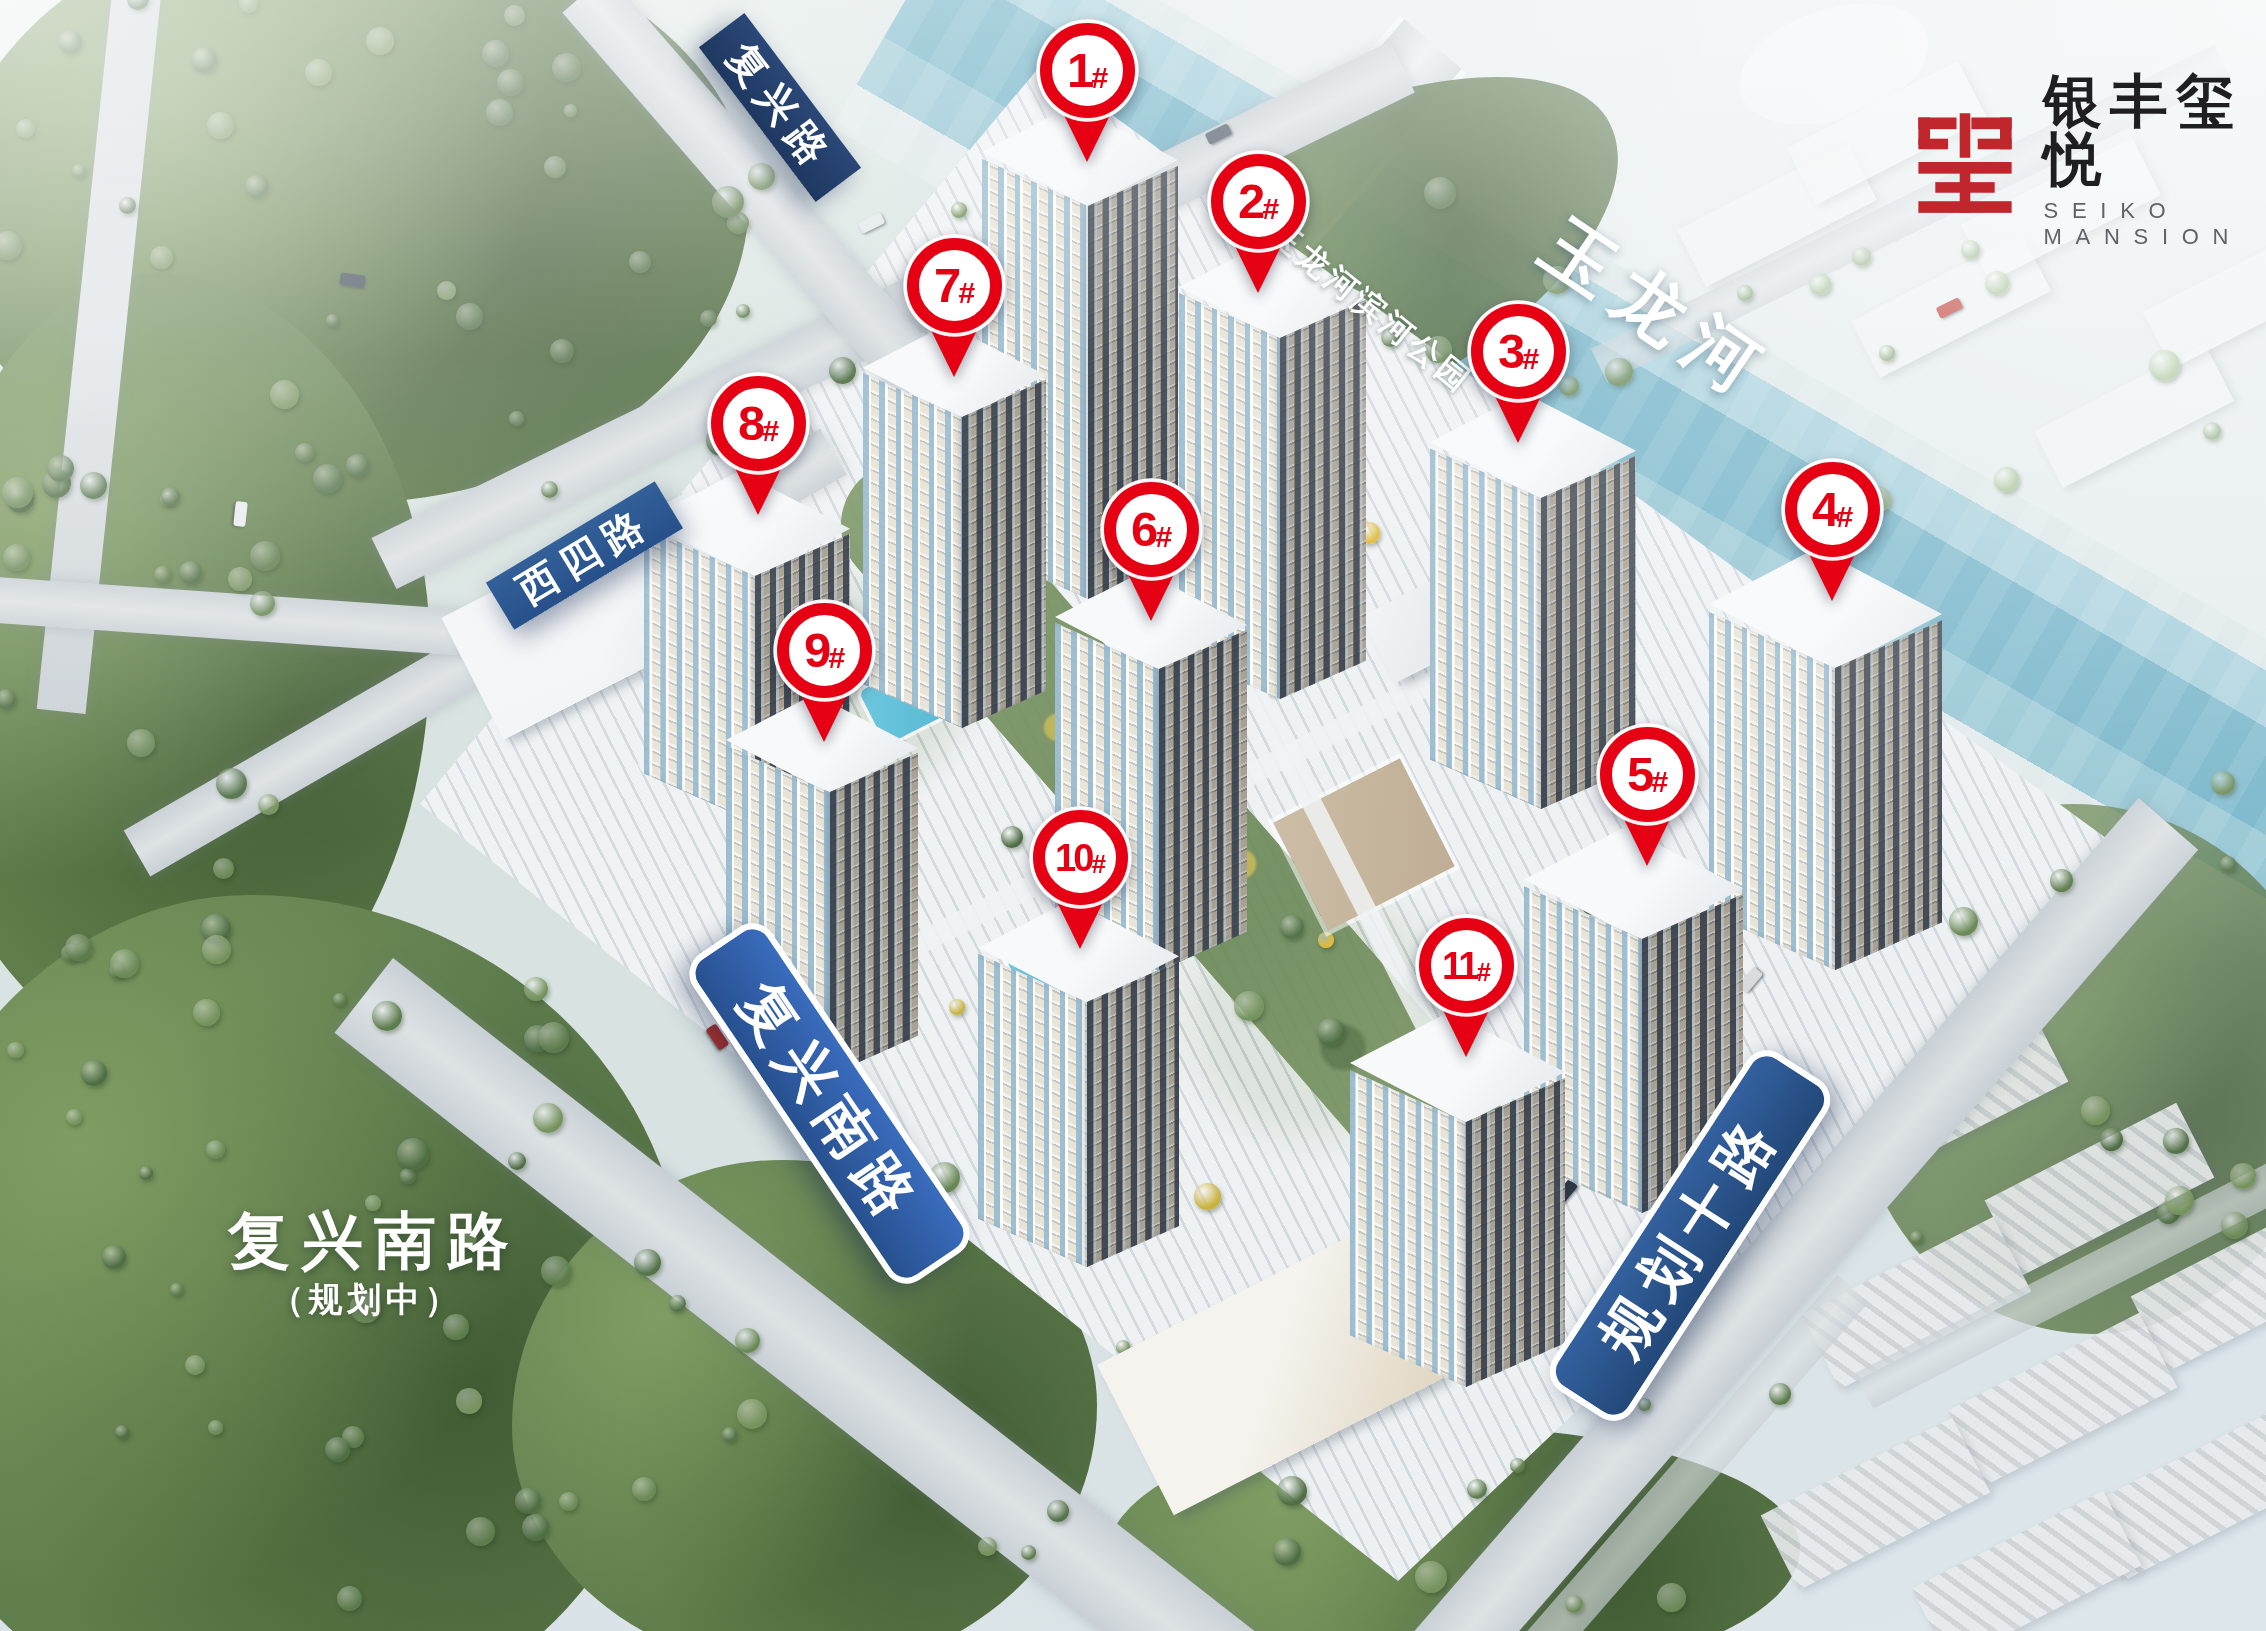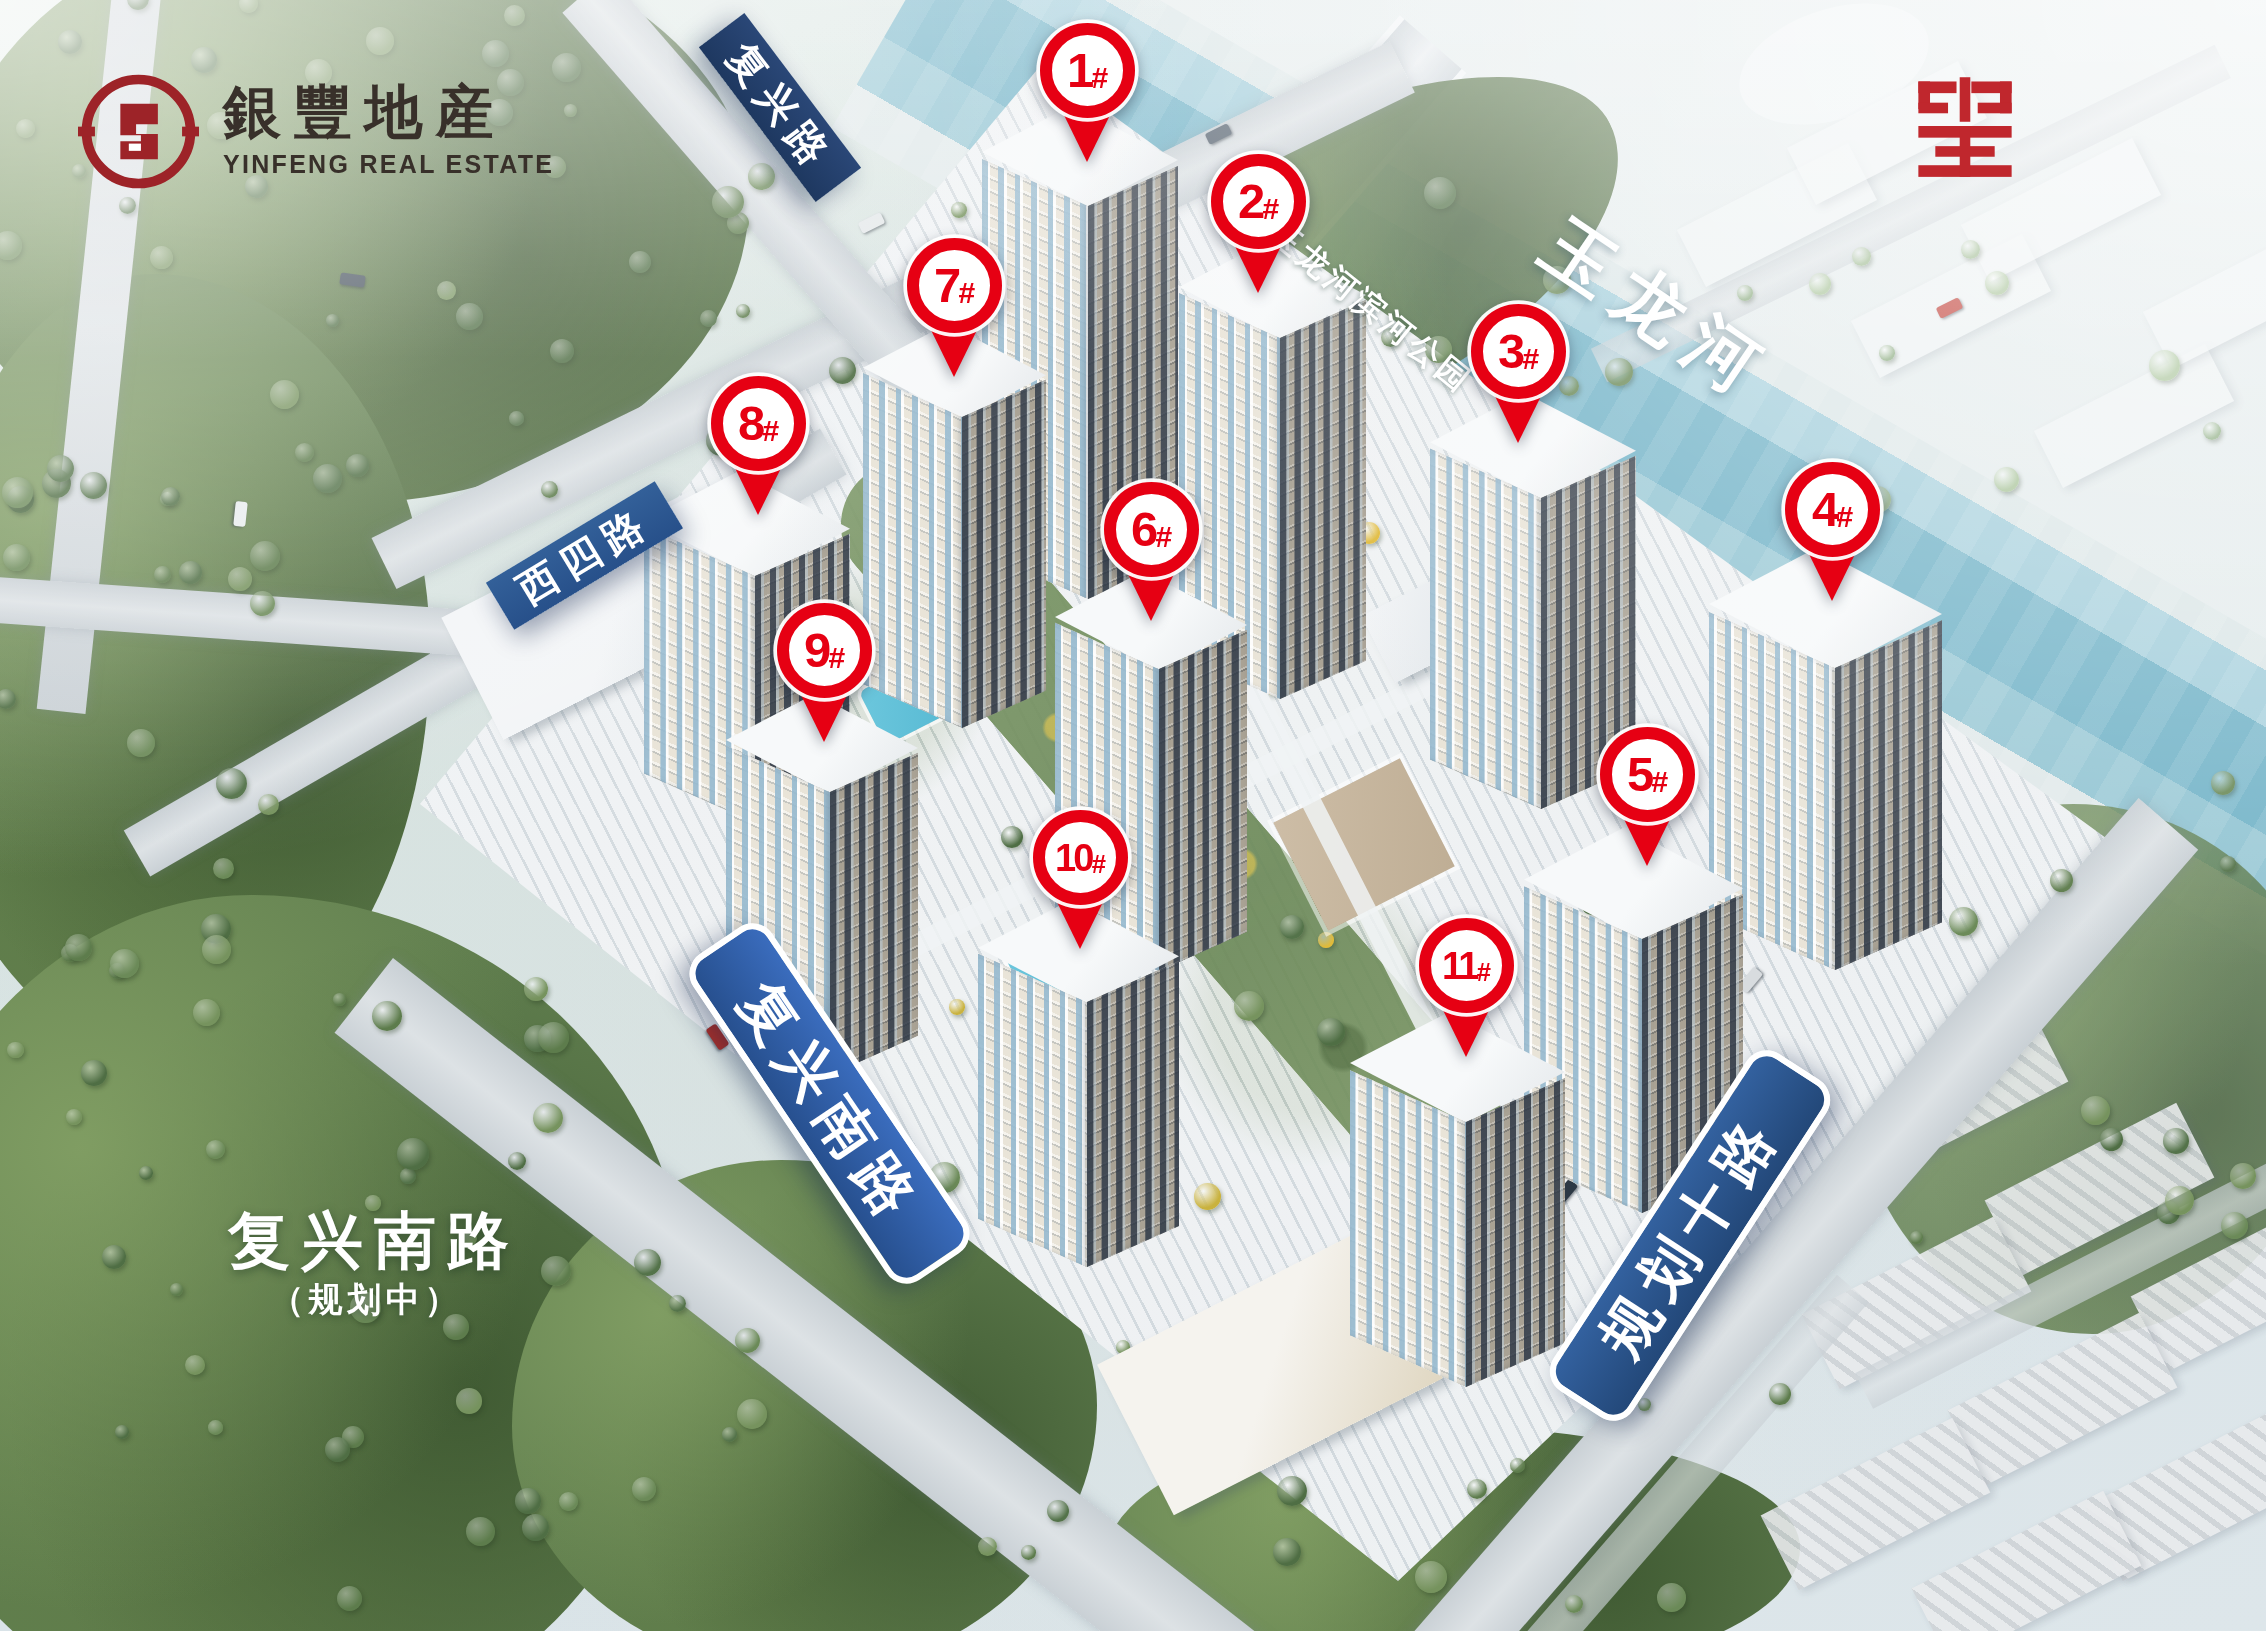--- a/index.html
+++ b/index.html
@@ -167,50 +167,41 @@
       <span>规划十路</span>
     </div>
 
   <div class="river-label">玉龙河</div>
   <div class="riverside-label">玉龙河滨河公园</div>
   <div class="sports-park">复兴南路</div>
   <div class="sports-park-note">（规划中）</div>
 
   <div class="haze"></div>
 
-  <div class="logo logo-left">
-    <svg class="seal" viewBox="0 0 100 100">
-      <circle cx="50" cy="50" r="43" fill="none" stroke="#9d2328" stroke-width="8"></circle>
-      <rect x="-2" y="46" width="16" height="8" fill="#9d2328"></rect>
-      <rect x="86" y="46" width="16" height="8" fill="#9d2328"></rect>
-      <path d="M35 27 h31 v17 h-18 v8 h18 v21 h-31 v-15 h17 v-5 h-17 z" fill="#9d2328"></path>
-      <rect x="42" y="60" width="10" height="6" fill="#fff"></rect>
-    </svg>
-    <div class="txt">
-      <span class="cn">銀豐地産</span>
-      <span class="en">YINFENG REAL ESTATE</span>
-    </div>
-  </div>
 
   <div class="logo logo-right">
     <svg class="seal" viewBox="0 0 100 100">
       <g fill="#c0272d">
         <rect x="6" y="8" width="36" height="11"></rect>
           <rect x="6" y="8" width="11" height="26"></rect>
         <rect x="6" y="28" width="28" height="10"></rect>
         <rect x="56" y="8" width="38" height="11"></rect>
           <rect x="83" y="8" width="11" height="30"></rect>
         <rect x="62" y="28" width="32" height="10"></rect>
         <rect x="45" y="4" width="10" height="42"></rect>
         <rect x="6" y="50" width="88" height="11"></rect>
         <rect x="22" y="69" width="56" height="10"></rect>
         <rect x="6" y="87" width="88" height="11"></rect>
         <rect x="45" y="50" width="10" height="48"></rect>
       </g>
     </svg>
+    <div class="txt">
+      <span class="cn">银丰玺悦</span>
+      <span class="en">SEIKO MANSION</span>
+    </div>
   </div>
 <div class="road" style="left: 384px; top: 535px; width: 1133px; height: 57px; transform: rotate(-26deg); transform-origin: left center;"></div>
     <div class="road" style="left: 585px; top: -37px; width: 512px; height: 60px; transform: rotate(49deg); transform-origin: left center;"></div>
     <div class="road" style="left: 137px; top: 827px; width: 804px; height: 53px; transform: rotate(-30deg); transform-origin: left center;"></div>
     <div class="road" style="left: 393px; top: 958px; width: 1425px; height: 95px; transform: rotate(38deg); transform-origin: left top;"></div>
     <div class="road" style="left: 1389px; top: 1681px; width: 1188px; height: 79px; transform: rotate(-49deg); transform-origin: left center;"></div>
     <div class="road" style="left: 117px; top: -55px; width: 49px; height: 768px; transform: rotate(6deg); transform-origin: left top;"></div>
     <div class="road" style="left: -18.3px; top: 576px; width: 567px; height: 46px; transform: rotate(4deg); transform-origin: left center;"></div>
     <div class="road faint" style="left: 1599px; top: 347px; width: 694px; height: 37px; transform: rotate(-26deg); transform-origin: left center;"></div>
     <div class="road faint" style="left: 1864px; top: 1371px; width: 475px; height: 40px; transform: rotate(-27deg); transform-origin: left center;"></div>

